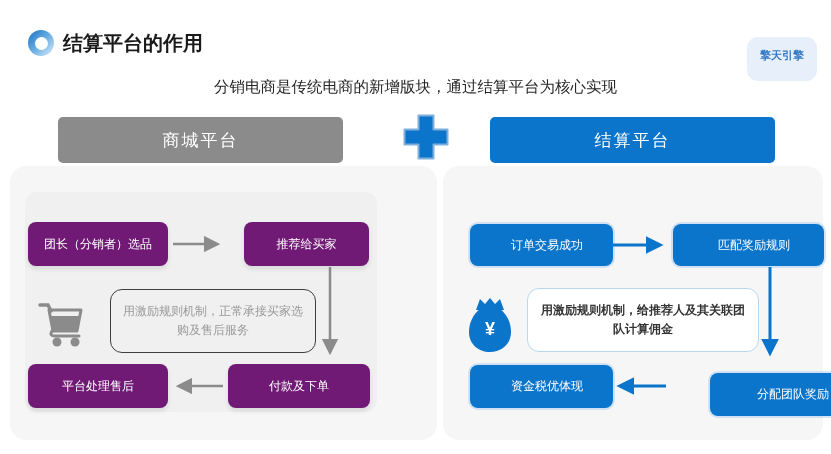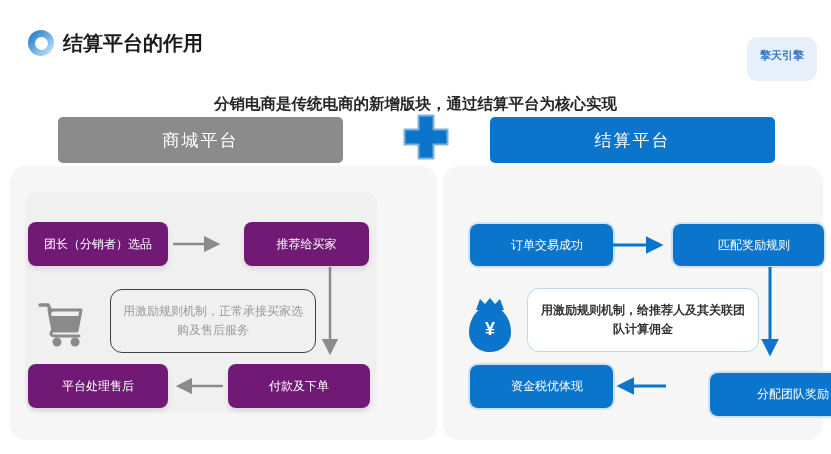--- a/index.html
+++ b/index.html
@@ -5,21 +5,21 @@
   html,body{margin:0;padding:0;background:#ffffff;font-family:"Liberation Sans","DejaVu Sans",sans-serif;}
   #canvas{position:relative;width:831px;height:454px;background:#ffffff;overflow:hidden;}
 
   
   .logo{position:absolute;left:28px;top:30px;width:26px;height:26px;border-radius:50%;
         background:linear-gradient(135deg,#1b6ec2 0%,#5ea8e0 45%,#d9ecfa 100%);}
   .logo::after{content:"";position:absolute;left:6.5px;top:6.5px;width:13px;height:13px;border-radius:50%;background:#ffffff;}
   .title{position:absolute;left:63px;top:30px;height:26px;line-height:26px;font-size:20px;font-weight:700;color:#1a1a1a;}
   .badge{position:absolute;right:14px;top:37px;height:28px;line-height:20px;padding:8px 13px;border-radius:11px;
          background:#e6effa;color:#3478c6;font-size:11px;font-weight:700;}
-  .subtitle{position:absolute;left:0;right:0;top:77px;text-align:center;font-size:15.5px;font-weight:700;color:#262626;margin-top:17px;}
+  .subtitle{position:absolute;left:0;right:0;top:77px;text-align:center;font-size:15.5px;font-weight:400;color:#262626;}
 
   
   .hdr{position:absolute;top:117px;width:285px;height:46px;border-radius:5px;display:flex;align-items:center;justify-content:center;
        color:#ffffff;font-size:17px;letter-spacing:2px;}
   .hdr-left{left:58px;background:#8b8b8b;}
   .hdr-right{left:490px;background:#0b74cb;}
   .plus{position:absolute;left:401px;top:112px;width:50px;height:50px;}
 
   
   .panel{position:absolute;top:166px;height:274px;border-radius:16px;background:#f6f6f7;}

